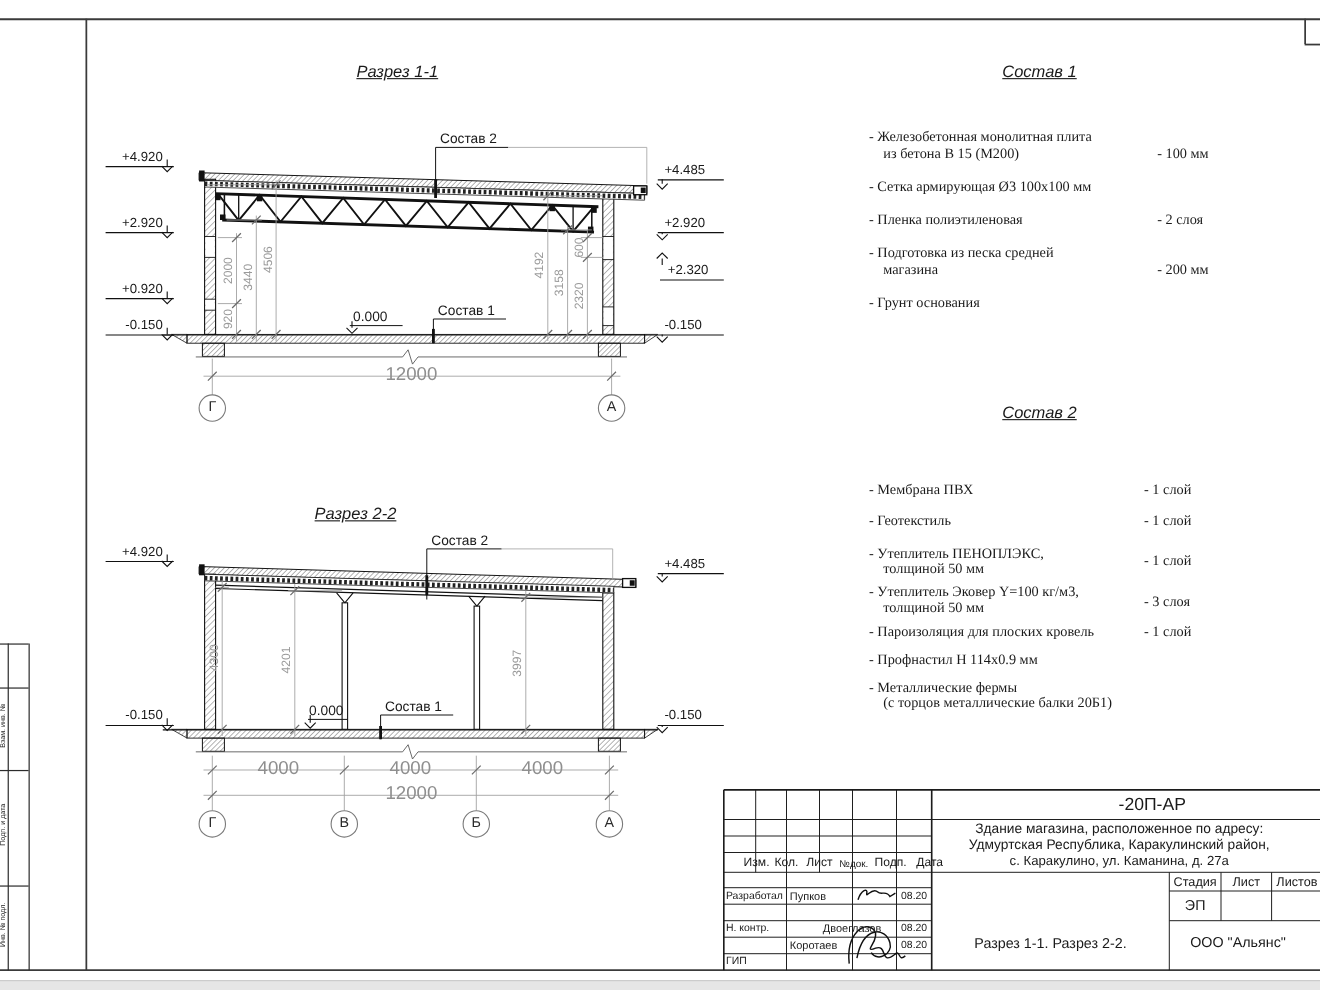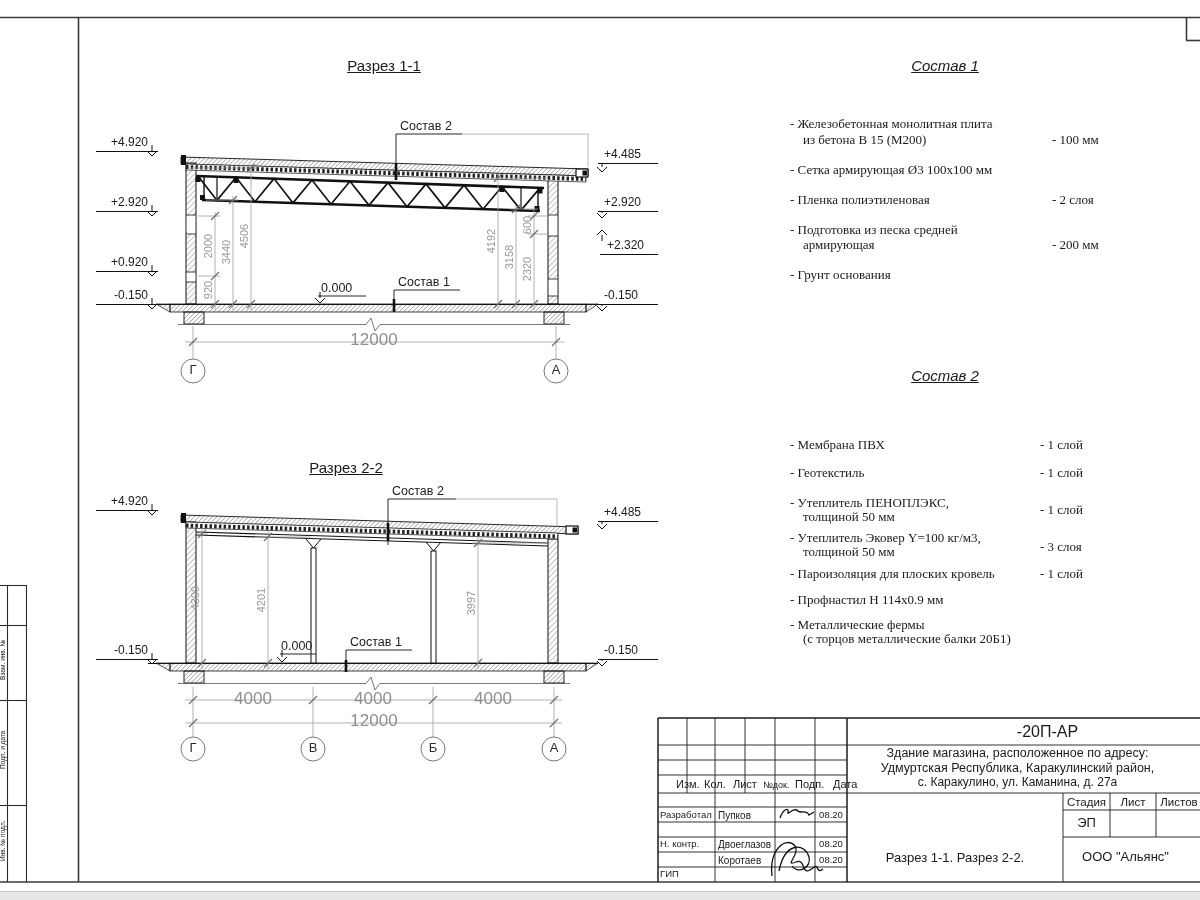--- a/index.html
+++ b/index.html
@@ -1,21 +1,21 @@
 <!DOCTYPE html>
 <html><head>
 <meta charset="utf-8">
 <style>
   html,body{margin:0;padding:0;background:#ffffff;}
   #sheet{position:relative;width:1200px;height:900px;background:#ffffff;overflow:hidden;
          font-family:"Liberation Sans",sans-serif;}
   svg{position:absolute;left:0;top:0;}
   .t{position:absolute;color:#1a1a1a;white-space:nowrap;line-height:1.15;
      font-family:"Liberation Sans",sans-serif;}
-  .sec-title{font-size:15px;text-decoration:underline;text-align:center;}
+  .sec-title{font-size:15px;font-style:italic;text-decoration:underline;}
   .comp-title{font-size:15px;font-style:italic;text-decoration:underline;text-align:center;}
   .el{font-size:12px;}
   .el.r{text-align:right;}
   .lbl{font-size:12.5px;}
   .dim{font-size:17px;color:#8f8f8f;text-align:center;}
   .vdim{font-size:11px;color:#9a9a9a;width:60px;height:14px;text-align:center;
         transform:rotate(-90deg);}
   .ax{font-size:13px;color:#2b2b2b;width:24px;text-align:center;}
   .li{font-size:13px;font-family:Liberation Serif, serif;}
   .tb{font-size:11px;padding-left:16px;}
@@ -363,21 +363,21 @@
 
 <div>
   <div class="t comp-title" style="left:845px;top:57px;width:200px;">Состав 1</div>
   <div class="t li" style="left:790px;top:117px;">- Железобетонная  монолитная плита</div>
   <div class="t li" style="left:803px;top:133px;">из бетона В 15 (М200)</div>
   <div class="t li" style="left:1052px;top:133px;">- 100 мм</div>
   <div class="t li" style="left:790px;top:163px;">- Сетка армирующая Ø3 100х100 мм</div>
   <div class="t li" style="left:790px;top:193px;">- Пленка полиэтиленовая</div>
   <div class="t li" style="left:1052px;top:193px;">- 2 слоя</div>
   <div class="t li" style="left:790px;top:223px;">- Подготовка из песка средней</div>
-  <div class="t li" style="left:803px;top:238px;">армирующая</div>
+  <div class="t li" style="left:803px;top:238px;">магазина</div>
   <div class="t li" style="left:1052px;top:238px;">- 200 мм</div>
   <div class="t li" style="left:790px;top:268px;">- Грунт основания</div>
 </div>
 
 <div>
   <div class="t comp-title" style="left:845px;top:367px;width:200px;">Состав 2</div>
   <div class="t li" style="left:790px;top:438px;">- Мембрана ПВХ</div>
   <div class="t li" style="left:1040px;top:438px;">- 1 слой</div>
   <div class="t li" style="left:790px;top:466px;">- Геотекстиль</div>
   <div class="t li" style="left:1040px;top:466px;">- 1 слой</div>
@@ -402,21 +402,21 @@
   <div class="t tb" style="left:660px;top:778px;">Изм.</div>
   <div class="t tb" style="left:688px;top:778px;">Кол.</div>
   <div class="t tb" style="left:717px;top:778px;">Лист</div>
   <div class="t tb small" style="left:747px;top:780px;">№док.</div>
   <div class="t tb" style="left:779px;top:778px;">Подп.</div>
   <div class="t tb" style="left:817px;top:778px;">Дата</div>
   <div class="t" style="left:660px;top:810px;font-size:9.5px;">Разработал</div>
   <div class="t" style="left:718px;top:810px;font-size:10px;">Пупков</div>
   <div class="t tbc" style="left:815px;top:810px;width:32px;font-size:9.5px;">08.20</div>
   <div class="t" style="left:660px;top:839px;font-size:9.5px;">Н. контр.</div>
-  <div class="t" style="left:718px;top:839px;font-size:10px;">Двоеглазов</div>
+  <div class="t" style="left:748px;top:839px;font-size:10px;">Двоеглазов</div>
   <div class="t tbc" style="left:815px;top:839px;width:32px;font-size:9.5px;">08.20</div>
   <div class="t" style="left:660px;top:869px;font-size:9.5px;">ГИП</div>
   <div class="t" style="left:718px;top:855px;font-size:10px;">Коротаев</div>
   <div class="t tbc" style="left:815px;top:855px;width:32px;font-size:9.5px;">08.20</div>
   <div class="t tbc" style="left:1063px;top:796px;width:47px;font-size:11.5px;">Стадия</div>
   <div class="t tbc" style="left:1110px;top:796px;width:46px;font-size:11.5px;">Лист</div>
   <div class="t tbc" style="left:1156px;top:796px;width:46px;font-size:11.5px;">Листов</div>
   <div class="t tbc" style="left:1063px;top:816px;width:47px;font-size:13px;">ЭП</div>
   <div class="t tbc" style="left:847px;top:851px;width:216px;font-size:13px;">Разрез 1-1. Разрез 2-2.</div>
   <div class="t tbc" style="left:1063px;top:850px;width:125px;font-size:13px;">ООО "Альянс"</div>

